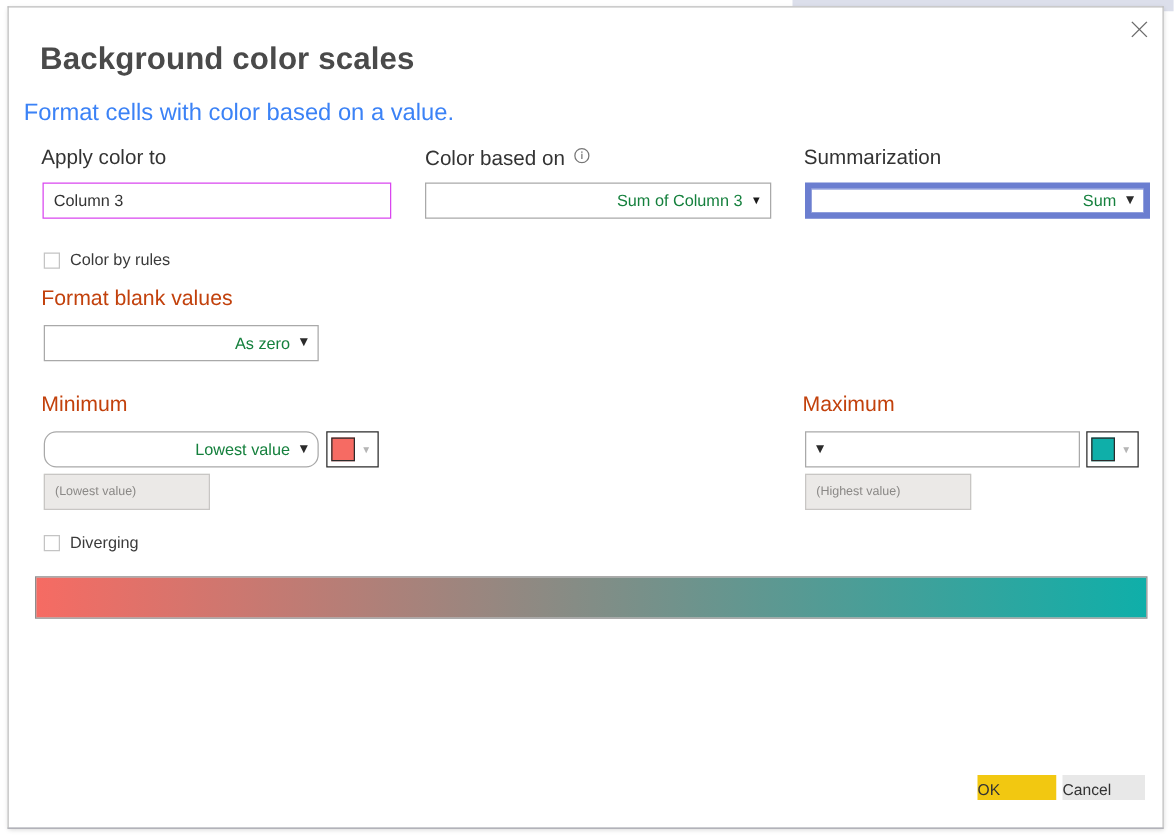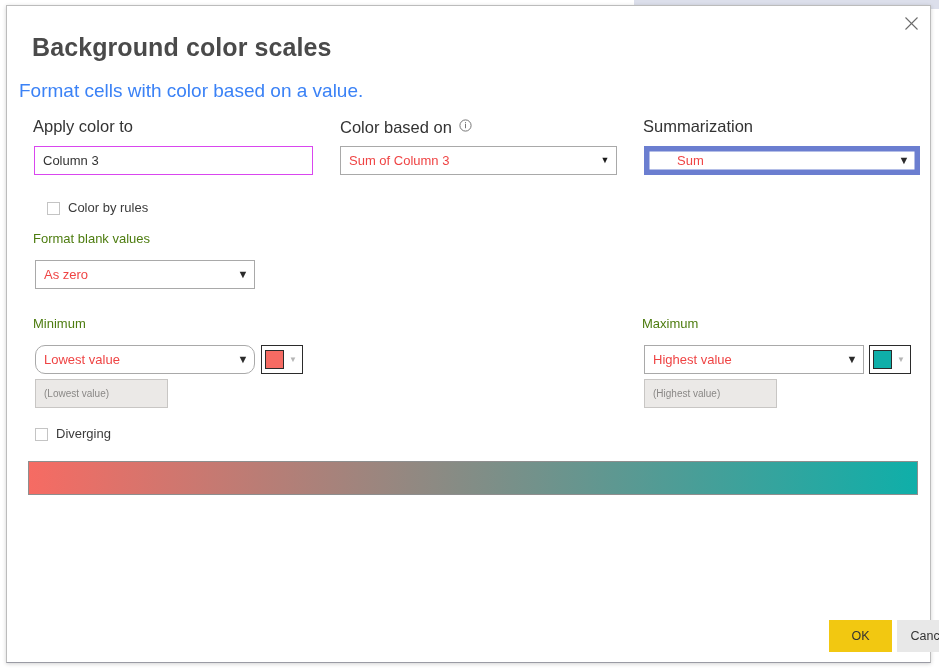--- a/index.html
+++ b/index.html
@@ -86,22 +86,22 @@
     position: absolute;
     font-size: 16.5px;
     color: #333333;
     font-weight: 400;
     line-height: 20px;
     white-space: nowrap;
   }
 
   .section-label {
     position: absolute;
-    font-size: 13px;
-    color: #4d7c0f;
+    font-size: 17px;
+    color: #c2410c;
     font-weight: 400;
     line-height: 20px;
   }
 
   
   .info-icon {
     display: inline-block;
     vertical-align: 1px;
     margin-left: 7px;
     cursor: default;
@@ -134,26 +134,27 @@
     user-select: none;
   }
   .dropdown.focused {
     border: 5px solid #b91c1c;
     box-shadow: inset 0 0 0 0.5px #6b7ed0;
     padding-left: 20px;
   }
   .dropdown .dd-text {
     flex: 1 1 auto;
     font-size: 13px;
-    color: #ef4444;
+    color: #15803d;
     padding-left: 8px;
     line-height: 27px;
     overflow: hidden;
     white-space: nowrap;
     text-overflow: ellipsis;
+    text-align: right;
   }
   .dropdown .dd-arrow {
     flex: 0 0 auto;
     width: 22px;
     text-align: center;
     font-size: 9px;
     color: #1a1a1a;
     line-height: 27px;
   }
   .dropdown .dd-arrow.thin {
@@ -230,30 +231,29 @@
   .gradient-bar {
     position: absolute;
     box-sizing: border-box;
     border: 1px solid #8e8e8e;
   }
 
   
   .btn {
     position: absolute;
     box-sizing: border-box;
-    height: 32px;
+    height: 20px;
     border: none;
     font-family: "Liberation Sans", sans-serif;
     font-size: 12.5px;
     color: #333333;
     cursor: pointer;
     padding: 0;
     line-height: 25px;
-    text-align: center;
-    margin-left: 47px;
+    text-align: left;
   }
   .btn-ok { background: #f2c811; }
   .btn-cancel { background: #e8e8e8; }
 </style>
 </head>
 <body>
 
 <div class="backdrop">
   <div class="backdrop-strip"></div>
 </div>
@@ -284,21 +284,21 @@
     <span class="dd-text">Sum of Column 3</span>
     <span class="dd-arrow">▼</span>
   </div>
 
   <div class="field-label" style="left:636px; top:110px;">Summarization</div>
   <div class="dropdown focused" style="left: 637px; top: 140px; width: 276px; border-color: rgb(107, 126, 208);">
     <span class="dd-text">Sum</span>
     <span class="dd-arrow thin">▼</span>
   </div>
 
-  <div class="checkrow" style="left:28px; top:194px;margin-left:12px;">
+  <div class="checkrow" style="left:28px; top:194px;">
     <span class="checkbox"></span>
     <span class="cb-label">Color by rules</span>
   </div>
 
   <div class="section-label" style="left:26px; top:223px;">Format blank values</div>
   <div class="dropdown" style="left:28px; top:254px; width:220px;">
     <span class="dd-text">As zero</span>
     <span class="dd-arrow thin">▼</span>
   </div>
 
@@ -308,21 +308,20 @@
     <span class="dd-arrow thin">▼</span>
   </div>
   <div class="color-btn" style="left:254px; top:339px;">
     <span class="swatch" style="background: rgb(246, 107, 99);"></span>
     <span class="cb-arrow">▼</span>
   </div>
   <div class="disabled-box" style="left:28px; top:373px; width:133px;">(Lowest value)</div>
 
   <div class="section-label" style="left:635px; top:308px;">Maximum</div>
   <div class="dropdown" style="left:637px; top:339px; width:220px;">
-    <span class="dd-text">Highest value</span>
     <span class="dd-arrow thin">▼</span>
   </div>
   <div class="color-btn" style="left:862px; top:339px;">
     <span class="swatch" style="background: rgb(15, 175, 169);"></span>
     <span class="cb-arrow">▼</span>
   </div>
   <div class="disabled-box" style="left:637px; top:373px; width:133px;">(Highest value)</div>
 
   <div class="checkrow" style="left:28px; top:420px;">
     <span class="checkbox"></span>

